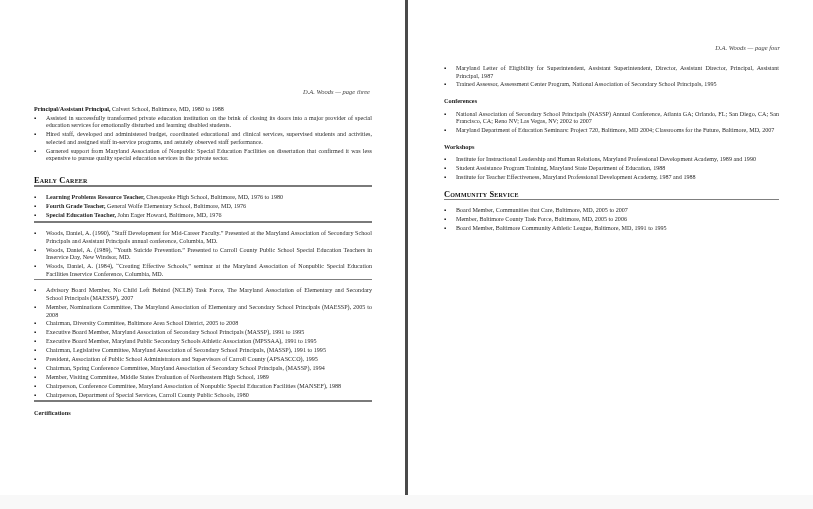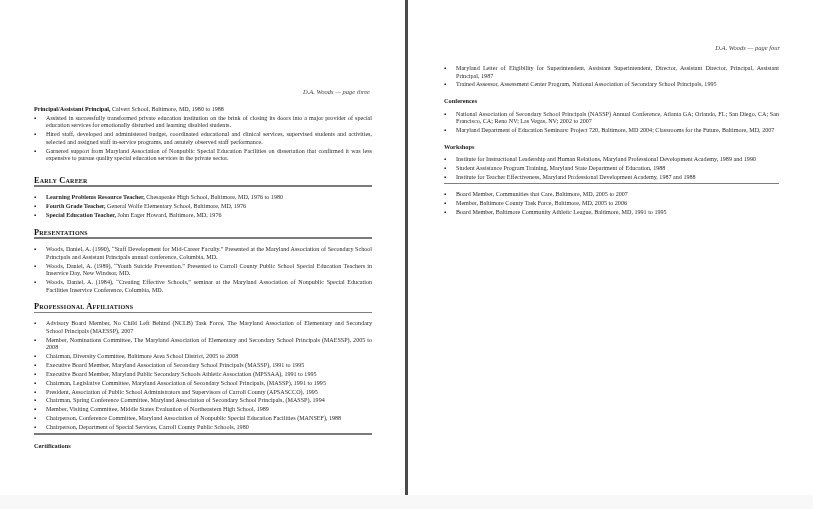--- a/index.html
+++ b/index.html
@@ -43,29 +43,27 @@
     </ul>
 
     <div class="section-head" style="margin-top:14px">Early Career</div>
     <div class="rule"></div>
     <ul>
       <li><b>Learning Problems Resource Teacher,</b><span> Chesapeake High School, Baltimore, MD, 1976 to 1980</span></li>
       <li><b>Fourth Grade Teacher,</b><span> General Wolfe Elementary School, Baltimore, MD, 1976</span></li>
       <li><b>Special Education Teacher,</b><span> John Eager Howard, Baltimore, MD, 1976</span></li>
     </ul>
 
-    <div class="section-head">Presentations</div>
     <div class="rule"></div>
     <ul>
       <li>Woods, Daniel, A. (1990), “Staff Development for Mid-Career Faculty.” Presented at the Maryland Association of Secondary School Principals and Assistant Principals annual conference, Columbia, MD.</li>
       <li>Woods, Daniel, A. (1989), “Youth Suicide Prevention.” Presented to Carroll County Public School Special Education Teachers in Inservice Day, New Windsor, MD.</li>
       <li>Woods, Daniel, A. (1984), “Creating Effective Schools,” seminar at the Maryland Association of Nonpublic Special Education Facilities Inservice Conference, Columbia, MD.</li>
     </ul>
 
-    <div class="section-head">Professional Affiliations</div>
     <div class="rule thin"></div>
     <ul>
       <li>Advisory Board Member, No Child Left Behind (NCLB) Task Force, The Maryland Association of Elementary and Secondary School Principals (MAESSP), 2007</li>
       <li>Member, Nominations Committee, The Maryland Association of Elementary and Secondary School Principals (MAESSP), 2005 to 2008</li>
       <li>Chairman, Diversity Committee, Baltimore Area School District, 2005 to 2008</li>
       <li>Executive Board Member, Maryland Association of Secondary School Principals (MASSP), 1991 to 1995</li>
       <li>Executive Board Member, Maryland Public Secondary Schools Athletic Association (MPSSAA), 1991 to 1995</li>
       <li>Chairman, Legislative Committee, Maryland Association of Secondary School Principals, (MASSP), 1991 to 1995</li>
       <li>President, Association of Public School Administrators and Supervisors of Carroll County (APSASCCO), 1995</li>
       <li>Chairman, Spring Conference Committee, Maryland Association of Secondary School Principals, (MASSP), 1994</li>
@@ -95,20 +93,21 @@
       <li>Maryland Department of Education Seminars: Project 720, Baltimore, MD 2004; Classrooms for the Future, Baltimore, MD, 2007</li>
     </ul>
 
     <div class="sub-head">Workshops</div>
     <ul>
       <li>Institute for Instructional Leadership and Human Relations, Maryland Professional Development Academy, 1989 and 1990</li>
       <li>Student Assistance Program Training, Maryland State Department of Education, 1988</li>
       <li>Institute for Teacher Effectiveness, Maryland Professional Development Academy, 1987 and 1988</li>
     </ul>
 
+    <div class="section-head">Community Service</div>
     <div class="rule thin"></div>
     <ul>
       <li>Board Member, Communities that Care, Baltimore, MD, 2005 to 2007</li>
       <li>Member, Baltimore County Task Force, Baltimore, MD, 2005 to 2006</li>
       <li>Board Member, Baltimore Community Athletic League, Baltimore, MD, 1991 to 1995</li>
     </ul>
   </div>
 </div>
 
 <div class="bottom-fade"></div>

